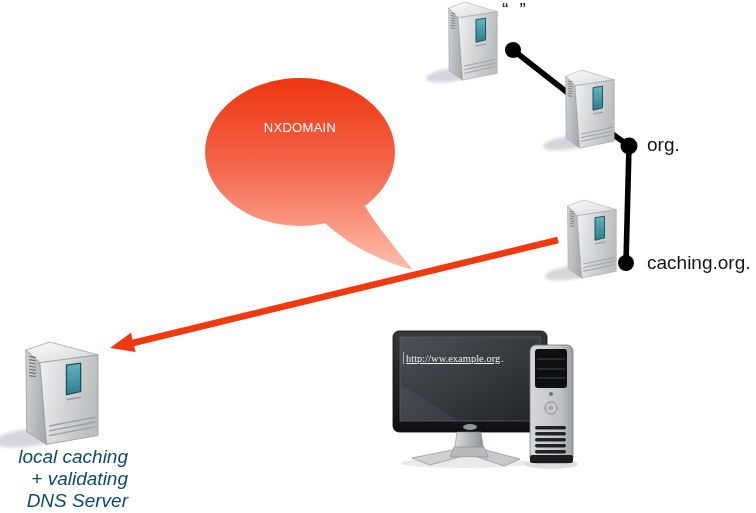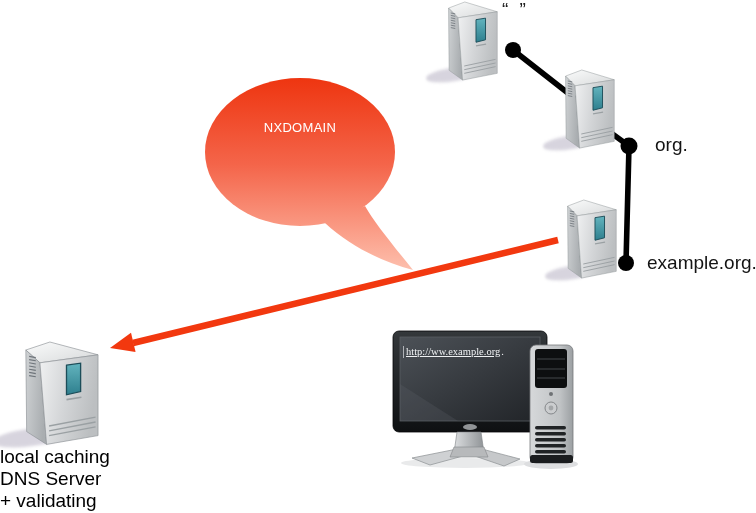--- a/index.html
+++ b/index.html
@@ -3,33 +3,33 @@
 <meta charset="utf-8">
 <style>
   html,body{margin:0;padding:0;background:#ffffff;}
   .stage{
     position:relative;width:756px;height:513px;overflow:hidden;background:#ffffff;
     font-family:"Liberation Sans",sans-serif;
   }
   .stage svg.layer{position:absolute;left:0;top:0;}
   .label{position:absolute;color:#141414;font-family:"Liberation Sans",sans-serif;z-index:5;}
   .label-root-quotes{left:502px;top:-1px;font-size:19px;letter-spacing:3px;color:#1a1a1a;}
-  .label-org{left:647px;top:134px;font-size:19px;margin-left:8px;}
+  .label-org{left:647px;top:134px;font-size:19px;}
   .label-example{left:647px;top:252px;font-size:19px;}
-  .label-local{left:0px;top:446px;width:128px;text-align:left;font-size:19px;line-height:22px;color:#000000;}
+  .label-local{left:0px;top:446px;width:128px;text-align:right;font-size:19px;line-height:22px;color:#0c4a6e;font-style:italic;}
   .label-local span{display:block;}
   .bubble-text{
     left:192px;top:116px;width:216px;text-align:center;
     font-size:13px;line-height:23px;color:#ffffff;letter-spacing:0.3px;
   }
   .bubble-text span{display:block;}
   .monitor-url{
     left:403px;top:346px;width:142px;height:18px;
     font-family:"Liberation Serif",serif;font-size:10.5px;color:#eef0f2;
-    display:flex;align-items:flex-start;
+    display:flex;align-items:flex-end;
   }
   .monitor-url .cursor{
     display:inline-block;width:1px;height:12px;background:#c9ccd0;margin-right:2px;opacity:.8;
   }
   .monitor-url .url{text-decoration:underline;}
   .monitor-url .dot{margin-left:1px;text-decoration:none;}
 </style>
 </head>
 <body>
 
@@ -161,26 +161,26 @@
         </g>
         <rect x="142" y="129" width="43" height="8" rx="2.5" fill="#1b1d1f"></rect>
       </g>
     </g>
   </svg>
 
   <div class="label label-root-quotes">“ ”</div>
 
   <div class="label label-org">org.</div>
 
-  <div class="label label-example">example.org.</div>
+  <div class="label label-example">caching.org.</div>
 
   <div class="label label-local">
     <span>local caching</span>
+    <span>+ validating</span>
     <span>DNS Server</span>
-    <span>+ validating</span>
   </div>
 
   <div class="label bubble-text">
     <span>NXDOMAIN</span>
   </div>
 
   <div class="label monitor-url">
     <span class="cursor"></span>
     <span class="url">http://ww.example.org</span>
     <span class="dot">.</span>

